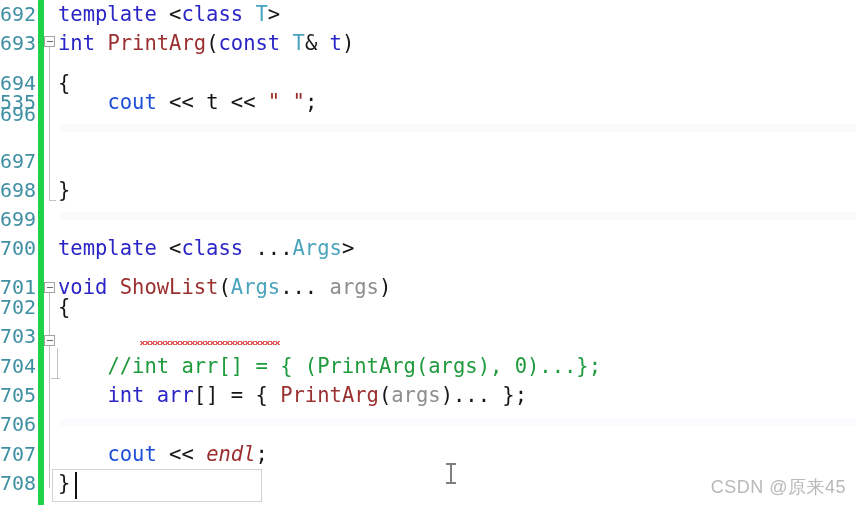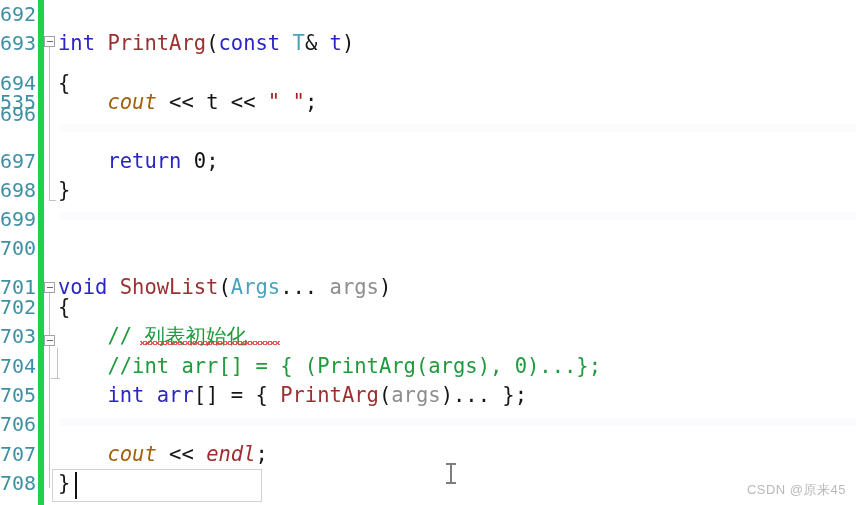--- a/index.html
+++ b/index.html
@@ -64,21 +64,21 @@
   }
 
   
   .kw   { color: #2b25c6; }              
   .typ  { color: #4aa3bd; }              
   .fn   { color: #9b3030; }              
   .str  { color: #9b2420; }              
   .var  { color: #8d8d8d; }              
   .num  { color: #111111; }              
   .cmt  { color: #1f9a3c; }              
-  .strm { color: #a16207; font-style: italic; }  
+  .strm { color: #1d4ed8; }  
   .mani { color: #9b2f2f; font-style: italic; }  
   .punc { color: #161616; }
 
   
   .squiggle {
     position: absolute;
     height: 4px;
     background-image:
       linear-gradient(135deg, transparent 0 35%, #e04040 35% 65%, transparent 65% 100%),
       linear-gradient(45deg, transparent 0 35%, #e04040 35% 65%, transparent 65% 100%);
@@ -140,21 +140,21 @@
   .ibeam .stem { left: 5px; top: 2px; width: 2px; height: 17px; }
   .ibeam .top  { left: 1px; top: 0px;  width: 10px; height: 2px; }
   .ibeam .bot  { left: 1px; top: 19px; width: 10px; height: 2px; }
 
   
   .watermark {
     position: absolute;
     right: 10px;
     bottom: 6px;
     font-family: "Liberation Sans", "DejaVu Sans", sans-serif;
-    font-size: 13px;
+    font-size: 18px;
     color: #b9b9b9;
     letter-spacing: .5px;
     white-space: pre;
   }
 
   
   .band {
     position: absolute;
     left: 60px;
     width: 796px;
@@ -184,32 +184,32 @@
   <div class="fold-end" style="left:51px; top:378px; width:9px;"></div>
 
   <div class="fold-box" style="left:44px; top:36px;"></div>
   <div class="fold-box" style="left:44px; top:282px;"></div>
   <div class="fold-box" style="left:44px; top:335px;"></div>
 
   <div class="current-line" style="left:52px; top:469px; width:210px; height:33px;"></div>
   <div class="caret" style="left:75px; top:472px; height:27px;"></div>
 
   <div id="lines">
-      <div class="line" style="top: 0px;"><span class="lineno">692</span></div>
+      <div class="line" style="top: 0px;"><span class="lineno">692</span><span class="code"><span class="kw">template</span><span class="punc"> </span><span class="punc">&lt;</span><span class="kw">class</span><span class="punc"> </span><span class="typ">T</span><span class="punc">&gt;</span></span></div>
       <div class="line" style="top: 29.3px;"><span class="lineno">693</span><span class="code"><span class="kw">int</span><span class="punc"> </span><span class="fn">PrintArg</span><span class="punc">(</span><span class="kw">const</span><span class="punc"> </span><span class="typ">T</span><span class="punc">&amp;</span><span class="punc"> </span><span class="kw">t</span><span class="punc">)</span></span></div>
       <div class="line" style="top: 69px; padding-left: 8px;"><span class="lineno">694</span><span class="code"><span class="punc">{</span></span></div>
       <div class="line" style="top: 87.9px;"><span class="lineno">535</span><span class="code"><span class="punc">    </span><span class="strm">cout</span><span class="punc"> &lt;&lt; </span><span class="num">t</span><span class="punc"> &lt;&lt; </span><span class="str">" "</span><span class="punc">;</span></span></div>
       <div class="line" style="top: 100px;"><span class="lineno">696</span><span class="code"></span></div>
-      <div class="line" style="top: 146.5px;"><span class="lineno">697</span><span class="code"><span class="punc">    </span><span class="kw">return</span><span class="punc"> </span><span class="num">0</span><span class="punc">;</span></span></div>
+      <div class="line" style="top: 146.5px;"><span class="lineno">697</span></div>
       <div class="line" style="top: 175.8px;"><span class="lineno">698</span><span class="code"><span class="punc">}</span></span></div>
       <div class="line" style="top: 205.1px;"><span class="lineno">699</span><span class="code"></span></div>
-      <div class="line" style="top: 234.4px;"><span class="lineno">700</span></div>
+      <div class="line" style="top: 234.4px;"><span class="lineno">700</span><span class="code"><span class="kw">template</span><span class="punc"> </span><span class="punc">&lt;</span><span class="kw">class</span><span class="punc"> </span><span class="punc">...</span><span class="typ">Args</span><span class="punc">&gt;</span></span></div>
       <div class="line" style="top: 273px;"><span class="lineno">701</span><span class="code"><span class="kw">void</span><span class="punc"> </span><span class="fn">ShowList</span><span class="punc">(</span><span class="typ">Args</span><span class="punc">...</span><span class="punc"> </span><span class="var">args</span><span class="punc">)</span></span></div>
       <div class="line" style="top: 293px;"><span class="lineno">702</span><span class="code"><span class="punc">{</span></span></div>
-      <div class="line" style="top: 322.3px; padding-left: 8px;"><span class="lineno">703</span><span class="code"><span class="punc">    </span><span class="cmt">// 列表初始化</span></span></div>
+      <div class="line" style="top: 322.3px; padding-left: 8px;"><span class="lineno">703</span></div>
       <div class="line" style="top: 351.6px;"><span class="lineno">704</span><span class="code"><span class="punc">    </span><span class="cmt">//int arr[] = { (PrintArg(args), 0)...};</span></span></div>
       <div class="line" style="top: 380.9px;"><span class="lineno">705</span><span class="code"><span class="punc">    </span><span class="kw">int</span><span class="punc"> </span><span class="kw">arr</span><span class="punc">[] = { </span><span class="fn">PrintArg</span><span class="punc">(</span><span class="var">args</span><span class="punc">)</span><span class="punc">...</span><span class="punc"> };</span></span></div>
       <div class="line" style="top: 410.2px;"><span class="lineno">706</span><span class="code"></span></div>
       <div class="line" style="top: 439.5px;"><span class="lineno">707</span><span class="code"><span class="punc">    </span><span class="strm">cout</span><span class="punc"> &lt;&lt; </span><span class="mani">endl</span><span class="punc">;</span></span></div>
       <div class="line" style="top: 468.8px;"><span class="lineno">708</span><span class="code"><span class="punc">}</span></span></div>
     </div>
 
   <div class="squiggle" style="left:140px; top:341px; width:140px;"></div>
 
   <div class="ibeam" style="left:445px; top:463px;">

